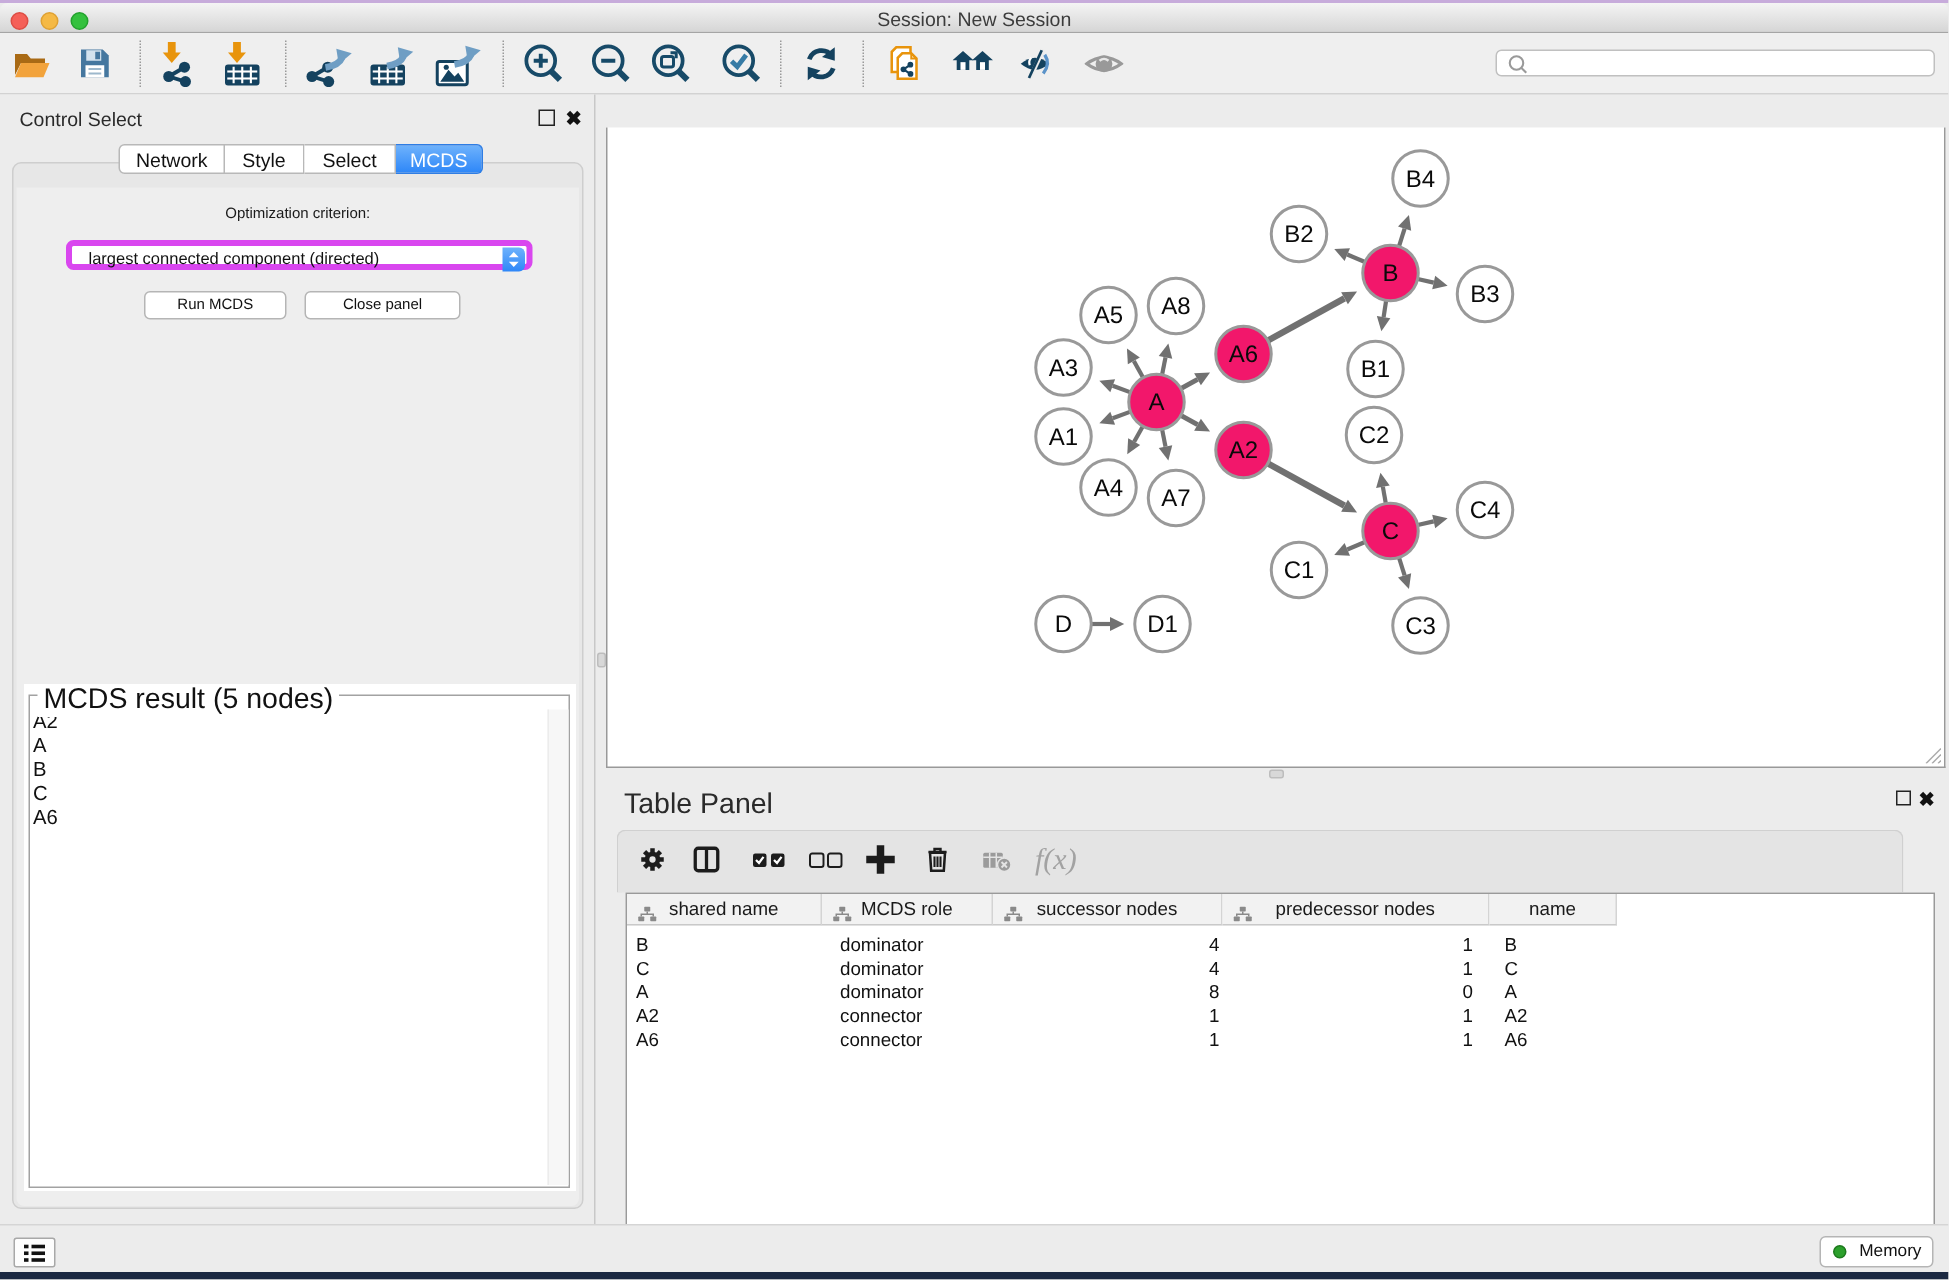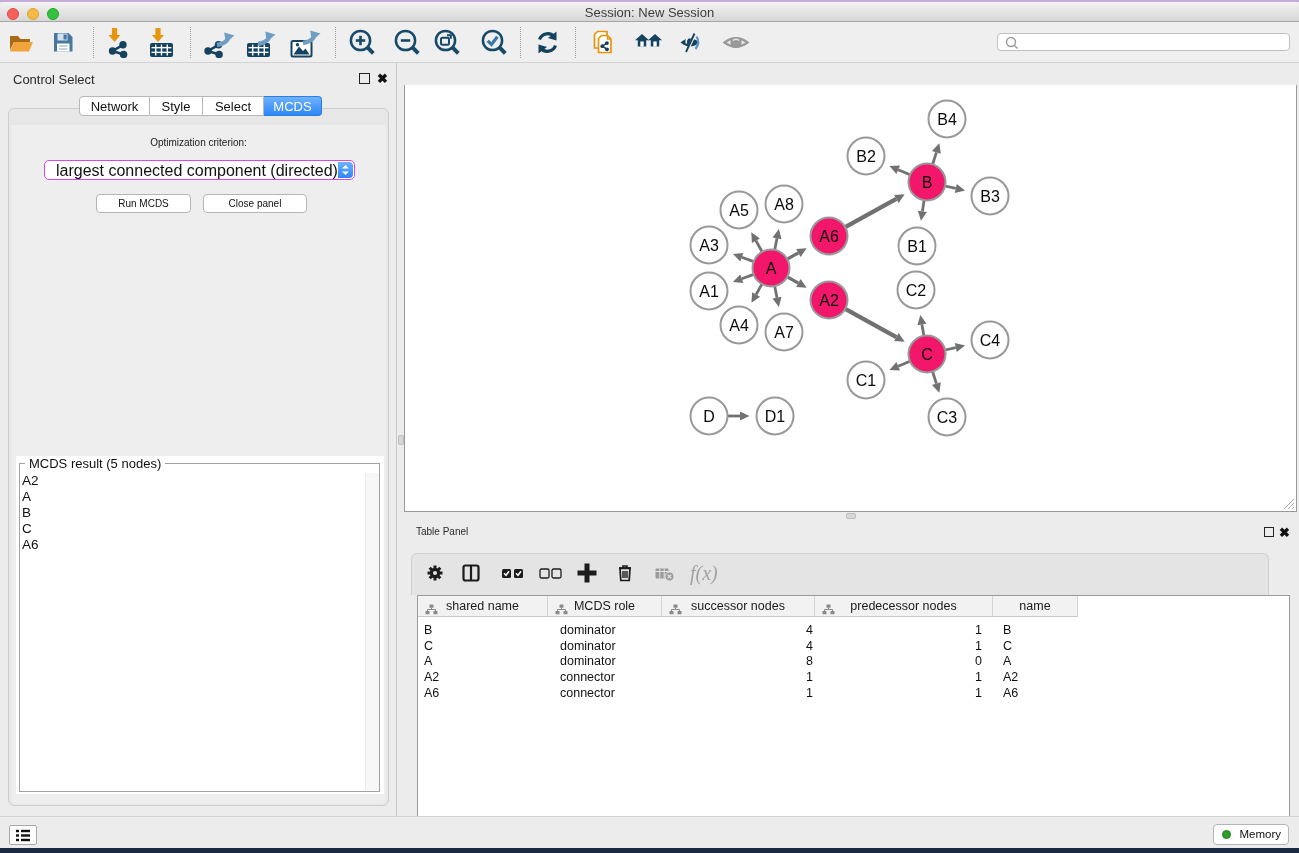--- a/index.html
+++ b/index.html
@@ -25,38 +25,38 @@
 .panex{position:absolute;top:8px;font-size:13px;font-weight:bold;color:#111}
 
 .tabrow{position:absolute;display:flex;z-index:5}
 .tab{height:20px;line-height:19px;text-align:center;background:#fff;border:1px solid #b8b8b8;border-left:none;font-size:13px;color:#111}
 .tab.first{border-left:1px solid #b8b8b8;border-radius:4px 0 0 4px}
 .tab.last{border-radius:0 4px 4px 0}
 .tab.sel{background:linear-gradient(#6eb2fc,#2e87f8);border-color:#2e7de4;color:#fff}
 #ctrl .inner{position:absolute;left:8px;top:45px;width:381px;height:698px;border:1px solid #cecece;border-radius:6px;background:#e7e7e7}
 #ctrl .inner2{position:absolute;left:2px;top:16px;width:375px;height:679px;background:#eeeeee;border-radius:0 0 5px 5px}
 #optlabel{position:absolute;left:0;width:100%;top:12px;text-align:center;font-size:10px;color:#1a1a1a}
-#dropdown{position:absolute;left:33px;top:35px;width:311px;height:20px;background:#fff;border:1px solid #d946ef;border-radius:5px;font-size:16px;line-height:19px;padding-left:11px;color:#111}
+#dropdown{position:absolute;left:33px;top:35px;width:311px;height:20px;background:#fff;border:4px solid #d946ef;border-radius:5px;font-size:11px;line-height:19px;padding-left:11px;color:#111}
 #dropdown .spin{position:absolute;right:1px;top:1px;width:15px;height:16px;background:linear-gradient(#6eb2fc,#2e87f8);border-radius:0 4px 4px 0}
 .btn{position:absolute;height:19px;background:#fff;border:1px solid #b5b5b5;border-radius:4px;font-size:10px;text-align:center;line-height:17px;color:#111}
 
 #fieldset{position:absolute;left:5px;top:331px;width:368px;height:338px;background:#fff}
 #fieldset .border{position:absolute;left:2.5px;top:6.5px;width:361px;height:329px;border:1px solid #a2a2a2}
-#fieldset .legend{position:absolute;left:9px;top:0px;background:#fff;padding:0 4px;font-size:13px;z-index:2}
+#fieldset .legend{position:absolute;left:9px;top:0px;background:#fff;padding:0 4px;font-size:19px;z-index:2}
 #mcdslist{position:absolute;left:4px;top:17px;width:358px;height:317px;background:#fff;font-size:13.5px}
 #mcdslist .sb{position:absolute;left:344.5px;top:0px;width:14px;height:317px;background:#f7f7f7;border-left:1px solid #ececec}
 #mcdslist div.it{padding-left:2px;height:16.1px;line-height:16.1px}
 
 #netwin{left:404px;top:64px;width:893px;height:448px}
 #nettitle{position:absolute;left:0;top:0;width:100%;height:21px;background:linear-gradient(#f2f2f2,#d4d4d4);border:1px solid #9b9b9b;border-radius:5px 5px 0 0}
 #nettitle .title{position:absolute;left:0;right:0;top:3px;text-align:center;font-size:13px;color:#333}
 #netcanvas{position:absolute;left:0;top:21px;width:893px;height:427px;background:#fff;border:1px solid #999;border-top:none}
 
 #tablepanel{left:398px;top:520px;width:901px;height:293px;background:#ececec}
-#tablepanel .hdr{position:absolute;left:18px;top:6px;font-size:10px;color:#2a2a2a}
+#tablepanel .hdr{position:absolute;left:18px;top:6px;font-size:19px;color:#2a2a2a}
 #ttoolbar{position:absolute;left:13px;top:33px;width:858px;height:42px;background:#e4e4e4;border:1px solid #d0d0d0;border-bottom:none;border-radius:6px 6px 0 0}
 #tblarea{position:absolute;left:19px;top:75px;width:1271px;height:236px;background:#fff;border:1px solid #9a9a9a;overflow:hidden}
 #tblarea{width:873px}
 .thead{position:absolute;left:0;top:0;height:21px;background:#f2f2f2;border-bottom:1px solid #c9c9c9;border-right:1px solid #d4d4d4;font-size:12.5px;text-align:center;line-height:20px;color:#1a1a1a}
 .trow{position:absolute;font-size:12.5px;height:16px;line-height:15px;color:#111}
 
 #bottomtabs{left:274px;top:272px}
 
 #statusbar{left:0;top:816px;width:1299px;height:32px;background:#ececec;border-top:1px solid #d5d5d5}
 #listbtn{position:absolute;left:9px;top:8px;width:28px;height:20px;background:#fdfdfd;border:1px solid #a8a8a8;border-radius:2px}

